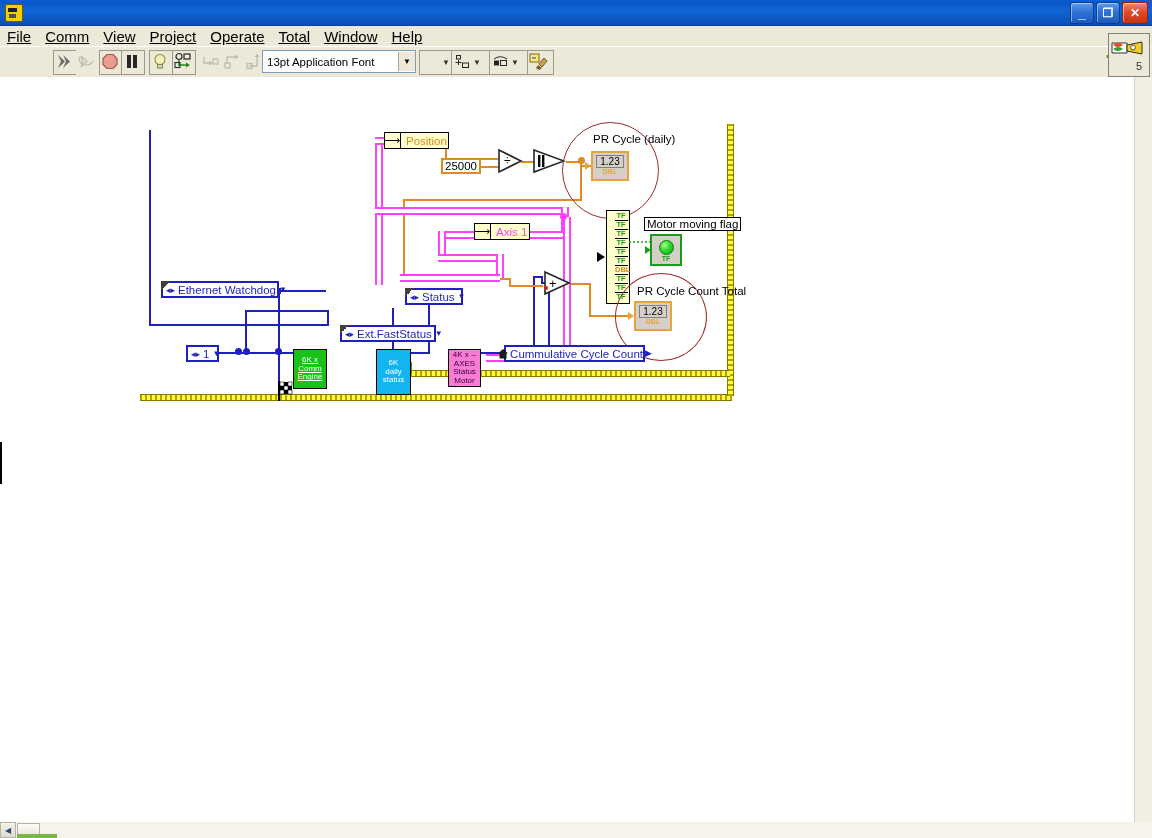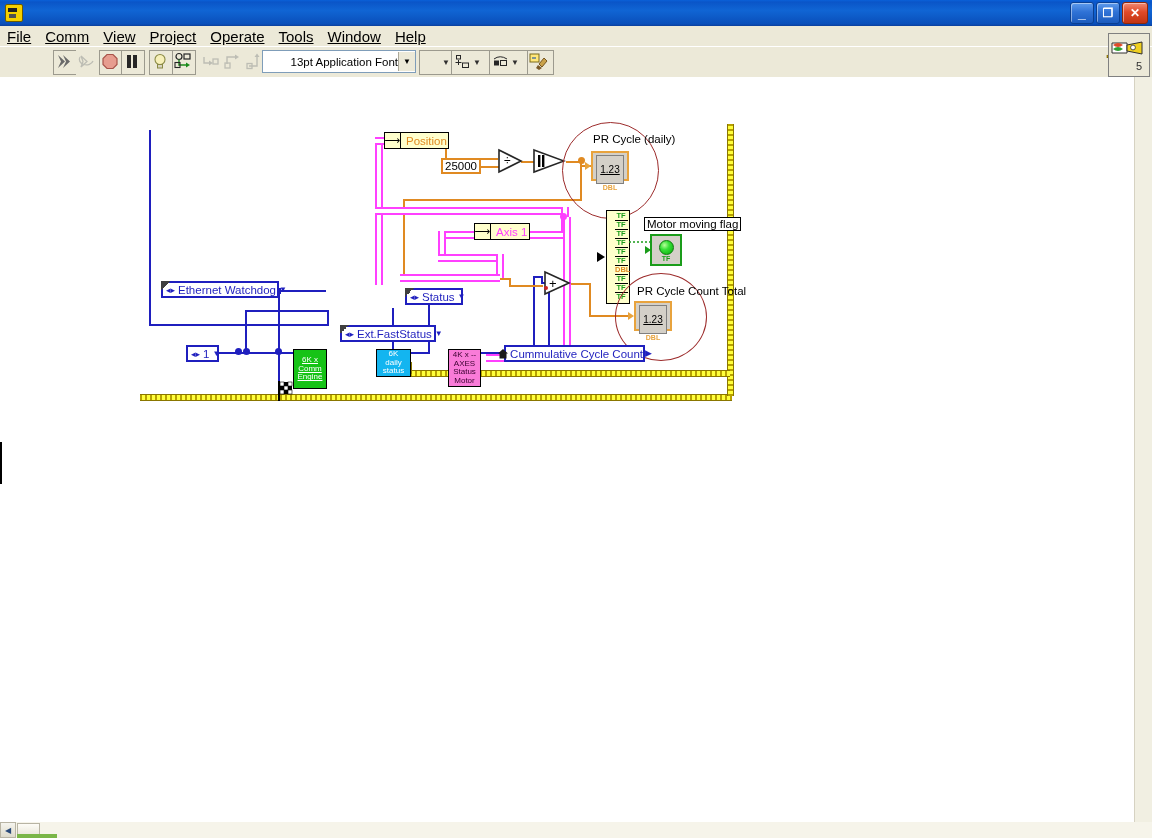--- a/index.html
+++ b/index.html
@@ -69,21 +69,21 @@
     width:22px;height:23px;border:1px solid #9c9a8e;background:#ece9d8;
     margin-right:1px;position:relative;
   }
   .tbtn.flat{border:1px solid transparent;}
   .tbtn.sep{margin-right:6px;}
   .font-combo{
     position:absolute;left:262px;top:50px;width:152px;height:21px;
     border:1px solid #7f9db9;background:#ffffff;
     display:flex;align-items:center;font-size:11.5px;color:#000;
   }
-  .font-combo .lbl{padding-left:20px;flex:1;white-space:nowrap;overflow:hidden;text-align:right;}
+  .font-combo .lbl{padding-left:4px;flex:1;white-space:nowrap;overflow:hidden;}
   .font-combo .arrow{
     width:16px;height:19px;background:#ece9d8;border-left:1px solid #aca899;
     display:flex;align-items:center;justify-content:center;font-size:8px;
   }
   .dropbtn{
     height:23px;border:1px solid #9c9a8e;background:#ece9d8;
     display:flex;align-items:center;padding:0 2px;margin-right:4px;position:relative;
   }
   .search-box{
     position:absolute;right:52px;top:50px;width:148px;height:21px;
@@ -180,21 +180,21 @@
   .subvi.cyan{background:#13b5f0;color:#ffffff;}
   .subvi.pink{background:#f97bd8;color:#3b0030;}
   
   .indic{
     position:absolute;box-sizing:border-box;
     border:2px solid #e8a33d;background:#d4d0c8;
     display:flex;flex-direction:column;align-items:center;
   }
   .indic .inner{
     margin-top:2px;border:1px solid #808080;background:#d4d0c8;
-    padding:8px 3px;font-size:10px;color:#000;text-decoration:underline;
+    padding:0 3px;font-size:10px;color:#000;
   }
   .indic .type{font-size:7px;color:#e8a33d;line-height:8px;font-weight:bold;}
   .indic .inarrow{
     position:absolute;left:-8px;top:50%;transform:translateY(-50%);
     width:0;height:0;border-left:6px solid #e8a33d;
     border-top:4px solid transparent;border-bottom:4px solid transparent;
   }
   .boolind{
     position:absolute;box-sizing:border-box;border:2px solid #1a9c1a;background:#d4d0c8;
     display:flex;flex-direction:column;align-items:center;justify-content:center;
@@ -286,21 +286,21 @@
       </div>
   </div>
 </div>
 
 <div class="menubar">
   <div class="menu-item"><u>File</u></div>
   <div class="menu-item"><u>Comm</u></div>
   <div class="menu-item"><u>View</u></div>
   <div class="menu-item"><u>Project</u></div>
   <div class="menu-item"><u>Operate</u></div>
-  <div class="menu-item"><u>Tools</u></div>
+  <div class="menu-item"><u>Total</u></div>
   <div class="menu-item"><u>Window</u></div>
   <div class="menu-item"><u>Help</u></div>
 </div>
 
 <div class="toolbar"></div>
 
 <div class="tbtn" style="position:absolute;left:53px;top:50px;">
   <svg width="20" height="21" viewBox="0 0 20 21">
     <path d="M4 4 L11 10.5 L4 17 L7 10.5 Z" fill="#6a6a6a"></path>
     <path d="M9 4 L16 10.5 L9 17 L12 10.5 Z" fill="#6a6a6a"></path>
@@ -612,21 +612,21 @@
     </svg>
     <div>Cummulative Cycle Count</div>
     <div class="lvarrow">▶</div>
   </div>
 
   <div class="subvi green" style="left:293px;top:272px;width:34px;height:40px;">
     <div>6K x</div>
     <div>Comm</div>
     <div>Engine</div>
   </div>
-  <div class="subvi cyan" style="left:376px;top:272px;width:35px;height:28px;">
+  <div class="subvi cyan" style="left:376px;top:272px;width:35px;height:46px;">
     <div>6K</div>
     <div>daily</div>
     <div>status</div>
   </div>
   <div class="subvi pink" style="left:448px;top:272px;width:33px;height:38px;">
     <div>4K x --</div>
     <div>AXES</div>
     <div>Status</div>
     <div>Motor</div>
   </div>

